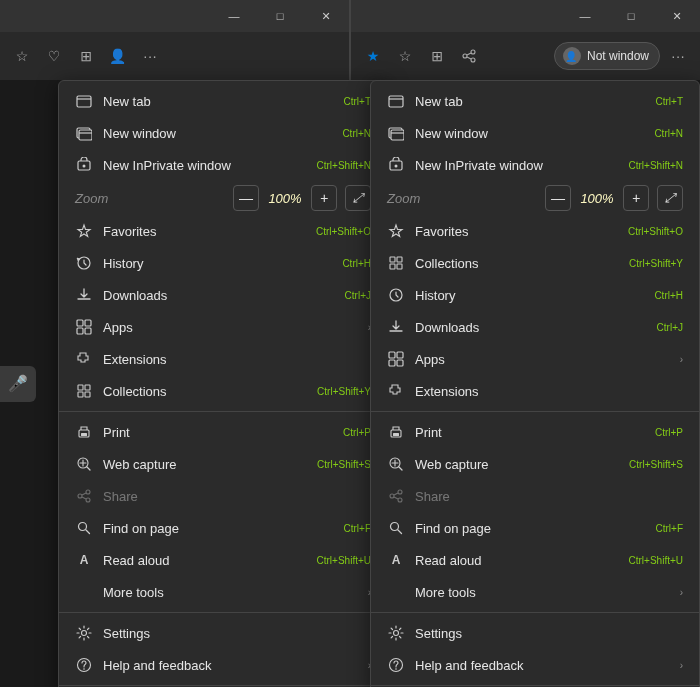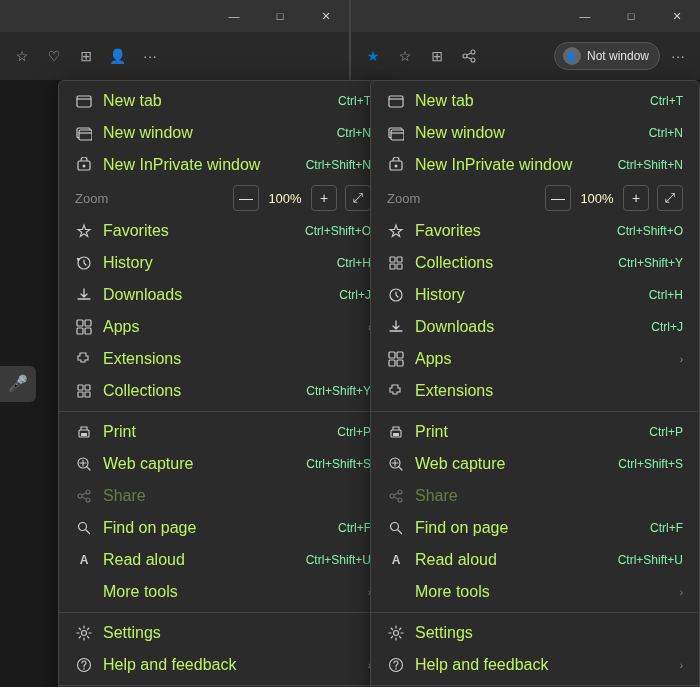--- a/index.html
+++ b/index.html
@@ -128,27 +128,27 @@
       display: flex;
       align-items: center;
       justify-content: center;
       flex-shrink: 0;
       color: #cccccc;
       font-size: 14px;
     }
 
     .menu-label {
       flex: 1;
-      font-size: 16px;
-      color: #bef264;
+      font-size: 13px;
+      color: #e5e5e5;
     }
 
     .menu-shortcut {
-      font-size: 12px;
-      color: #86efac;
+      font-size: 10px;
+      color: #84cc16;
       margin-left: auto;
       text-align: right;
     }
 
     .menu-arrow {
       font-size: 10px;
       color: #888;
       margin-left: 4px;
     }
 
@@ -157,20 +157,21 @@
       background: #444;
       margin: 4px 0;
     }
 
     
     .zoom-row {
       display: flex;
       align-items: center;
       padding: 4px 16px;
       gap: 0;
+      font-style: italic;
     }
     .zoom-label {
       flex: 1;
       font-size: 13px;
       color: #888;
     }
     .zoom-controls {
       display: flex;
       align-items: center;
       gap: 8px;

